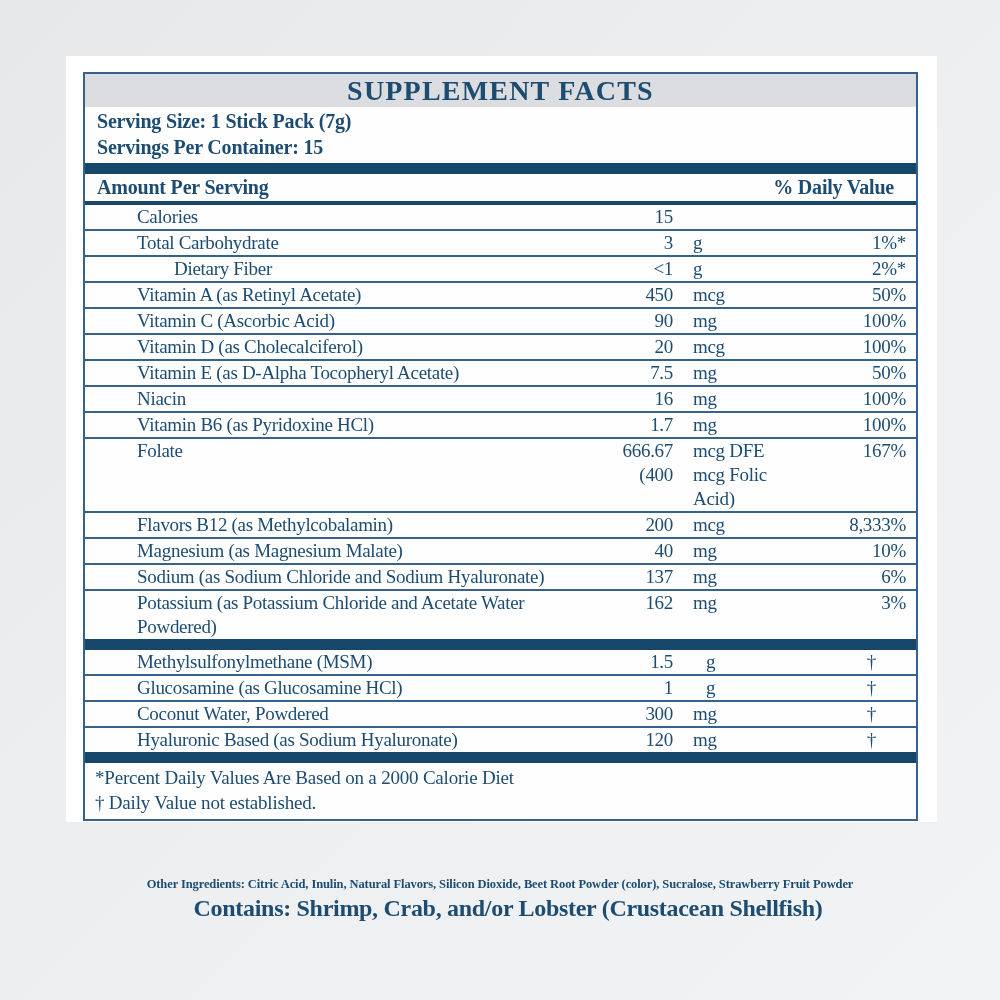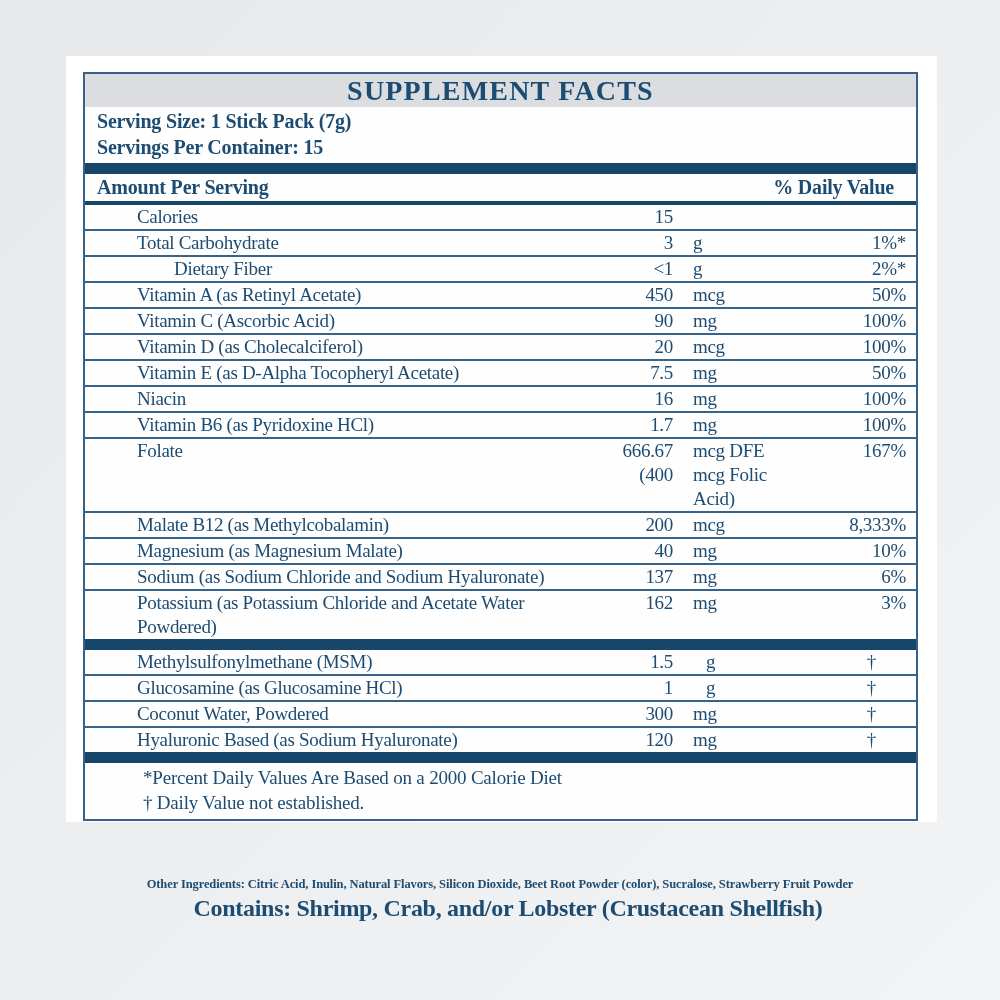--- a/index.html
+++ b/index.html
@@ -59,21 +59,21 @@
     align-items:start;
   }
   .rows .row:last-child{border-bottom:none;}
   .c-name{white-space:normal;margin-left:40px;}
   .c-name.indent{padding-left:37px;}
   .c-amt{text-align:right;white-space:pre-line;}
   .c-unit{padding-left:20px;white-space:pre-line;}
   .c-unit.u-g-sec{padding-left:33px;}
   .c-dv{text-align:right;white-space:pre-line;}
   .c-dv.dagger{padding-right:30px;}
-  .footnotes{padding:2px 12px 4px 10px;font-size:19px;line-height:25px;letter-spacing:-0.2px;margin-left:48px;}
+  .footnotes{padding:2px 12px 4px 10px;font-size:19px;line-height:25px;letter-spacing:-0.2px;}
   .bottom-text{
     position:absolute;left:0;top:876px;width:1000px;
     text-align:center;color:var(--navy);
   }
   .other-ingredients{font-size:12.5px;font-weight:bold;letter-spacing:-0.1px;line-height:16px;}
   .contains-line{font-size:24px;font-weight:bold;letter-spacing:-0.3px;line-height:30px;margin-top:1px;margin-left:16px;}
 </style>
 </head>
 <body>
 
@@ -152,21 +152,21 @@
       <div class="row">
         <div class="c-name">Folate</div>
         <div class="c-amt">666.67
 (400</div>
         <div class="c-unit">mcg DFE
 mcg Folic
 Acid)</div>
         <div class="c-dv">167%</div>
       </div>
       <div class="row">
-        <div class="c-name">Malate B12 (as Methylcobalamin)</div>
+        <div class="c-name">Flavors B12 (as Methylcobalamin)</div>
         <div class="c-amt">200</div>
         <div class="c-unit">mcg</div>
         <div class="c-dv">8,333%</div>
       </div>
       <div class="row">
         <div class="c-name">Magnesium (as Magnesium Malate)</div>
         <div class="c-amt">40</div>
         <div class="c-unit">mg</div>
         <div class="c-dv">10%</div>
       </div>

